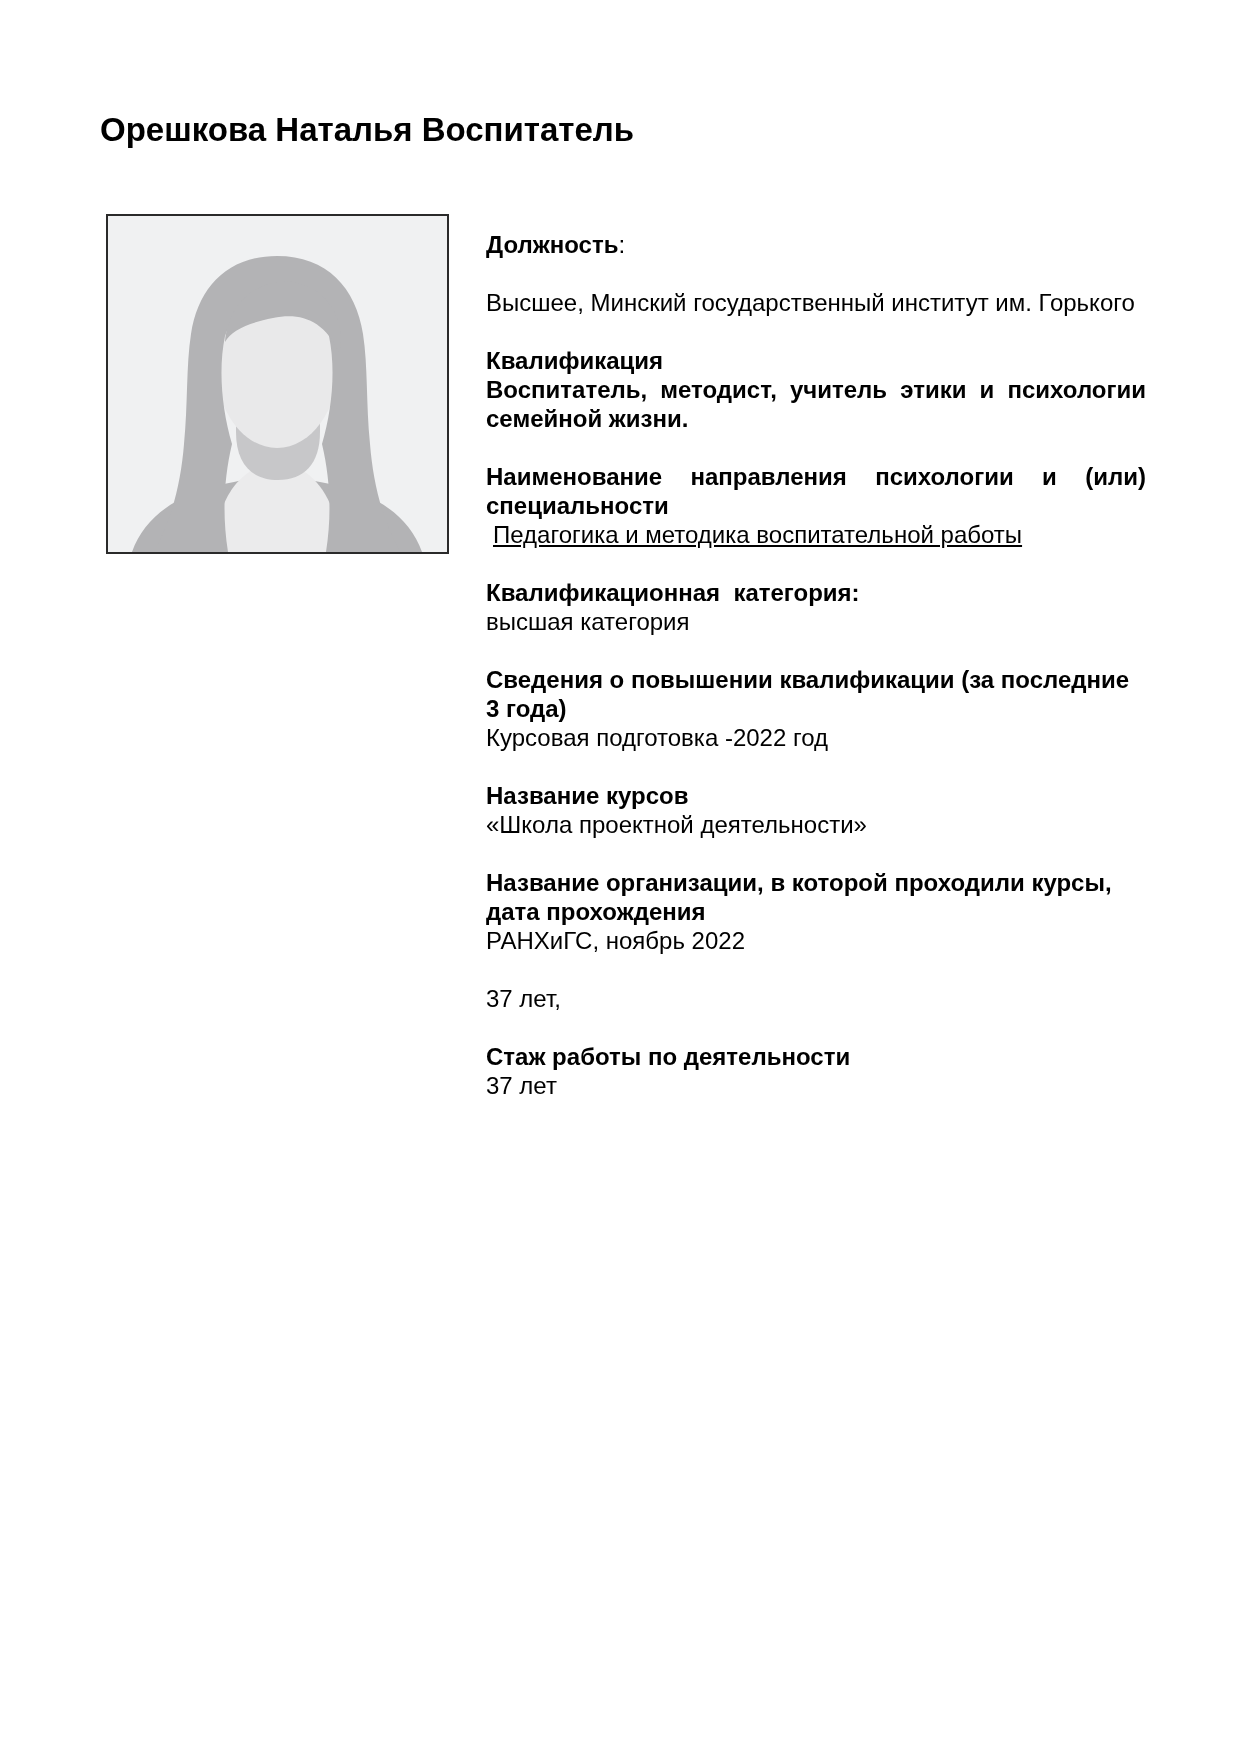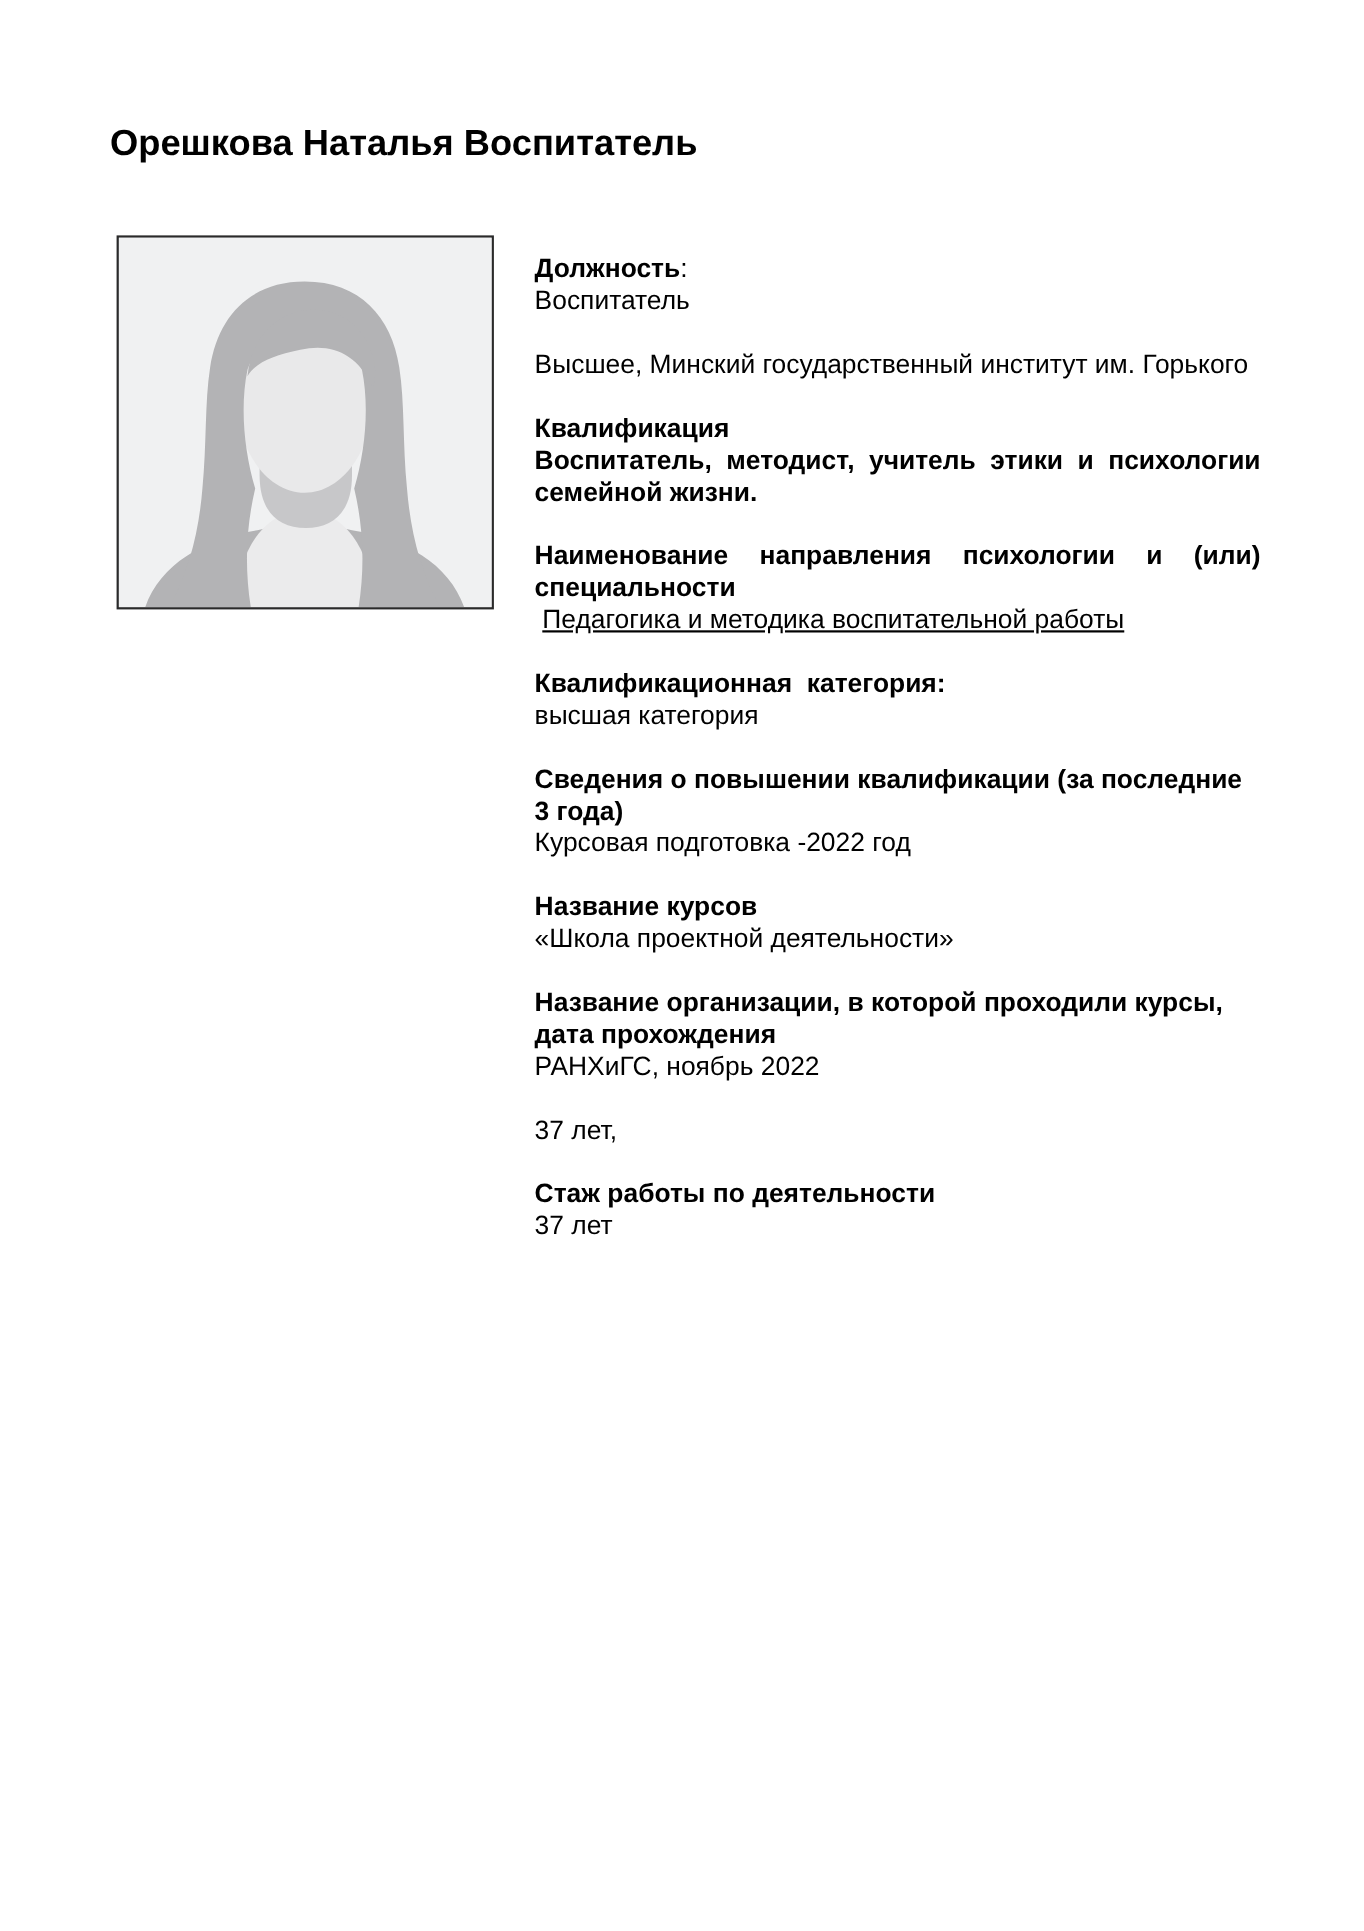--- a/index.html
+++ b/index.html
@@ -74,21 +74,20 @@
       <path d="M169,40 C119,40 90,72 83,118 C78,150 80,188 76,228 C73,266 64,303 46,336 L120,336 C114,298 116,262 124,228 C114,194 110,154 117,120 C129,88 148,76 169,76 C190,76 209,88 221,120 C228,154 224,194 214,228 C222,262 224,298 218,336 L292,336 C274,303 265,266 262,228 C258,188 260,150 255,118 C248,72 219,40 169,40 Z" fill="#b3b3b5"></path>
 
       <path d="M117,126 C120,92 142,70 169,66 C200,62 226,82 232,112 C234,122 233,130 231,136 C216,104 192,96 165,102 C140,107 124,114 117,126 Z" fill="#b3b3b5"></path>
     </svg>
   </div>
 
   <div class="info-col">
 
     <div class="field">
       <div class="label"><span>Должность</span><span class="suffix">:</span></div>
-      <div class="value">Воспитатель</div>
     </div>
 
     <div class="field">
       <div class="value">Высшее, Минский государственный институт им. Горького</div>
     </div>
 
     <div class="field justify-value">
       <div class="label">Квалификация</div>
       <div class="value">Воспитатель, методист, учитель этики и психологии семейной жизни.</div>
     </div>

